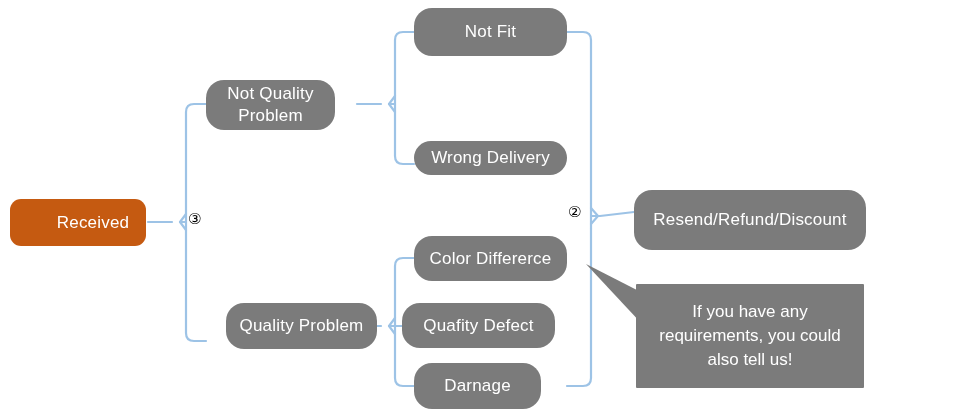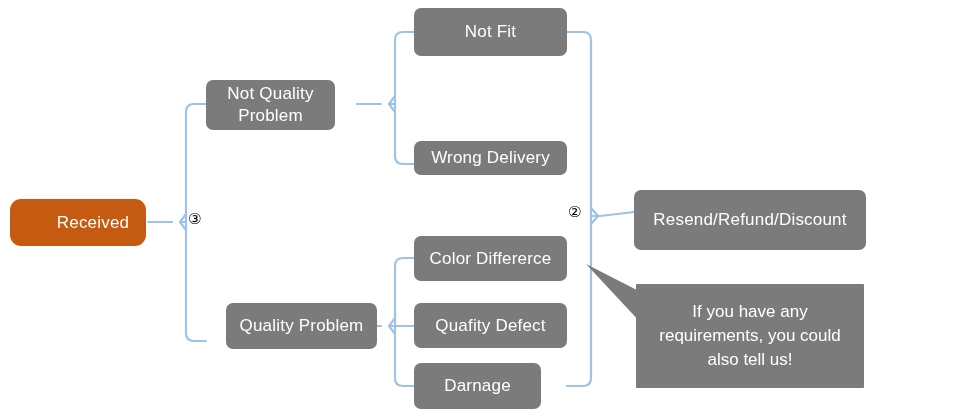--- a/index.html
+++ b/index.html
@@ -33,21 +33,21 @@
     text-align: center;
     color: #ffffff;
     font-size: 17px;
     line-height: 1.28;
     letter-spacing: 0.2px;
     padding: 4px 10px;
     z-index: 3;
   }
   .node-gray {
     background: #7b7b7b;
-    border-radius: 7px;
+    border-radius: 18px;
   }
   .node-orange {
     background: #c55a11;
     border-radius: 11px;
   }
   .callout {
     position: absolute;
     box-sizing: border-box;
     background: #7b7b7b;
     border-radius: 1px;
@@ -132,21 +132,21 @@
   </div>
 
   <div class="node node-gray" style="left:414px; top:141px; width:153px; height:34px;">
     <span>Wrong Delivery</span>
   </div>
 
   <div class="node node-gray" style="left:414px; top:236px; width:153px; height:45px;">
     <span>Color Differerce</span>
   </div>
 
-  <div class="node node-gray" style="left:414px; top:303px; width:153px; height:45px;">
+  <div class="node node-gray" style="left:402px; top:303px; width:153px; height:45px;">
     <span>Quafity Defect</span>
   </div>
 
   <div class="node node-gray" style="left:414px; top:363px; width:127px; height:46px;">
     <span>Darnage</span>
   </div>
 
   <div class="node node-gray" style="left:634px; top:190px; width:232px; height:60px;">
     <span>Resend/Refund/Discount</span>
   </div>

